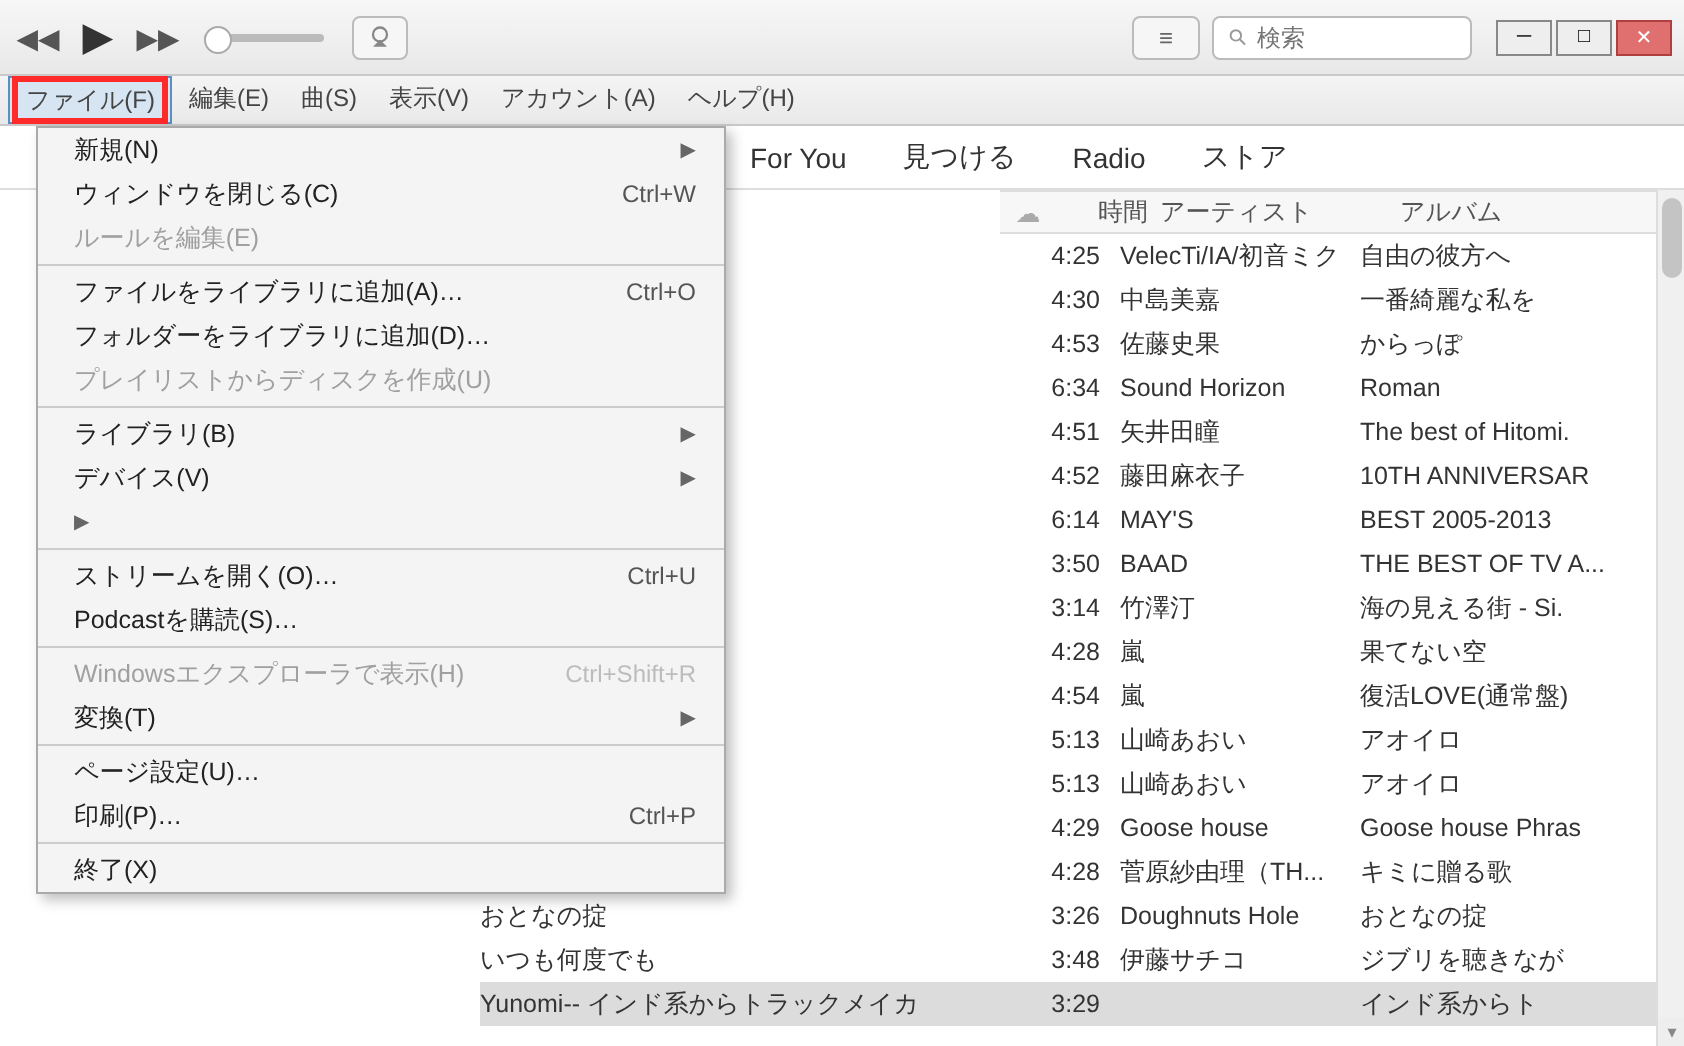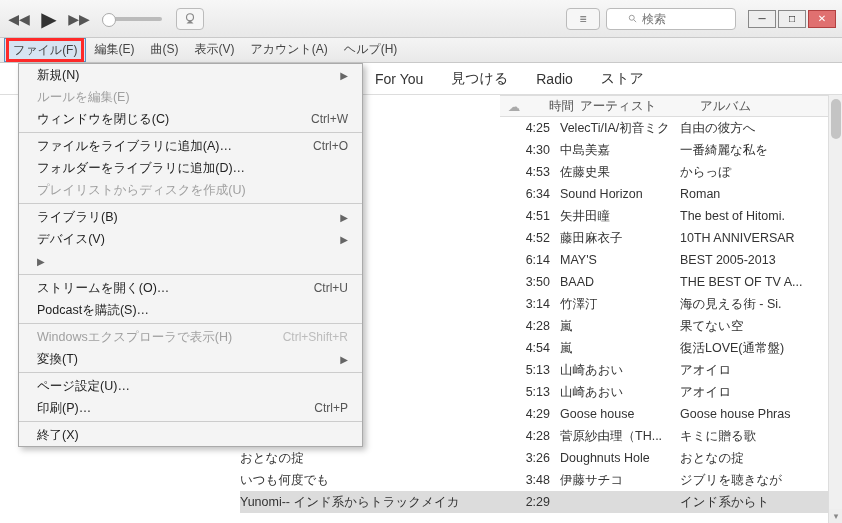--- a/index.html
+++ b/index.html
@@ -10,21 +10,21 @@
   .play-controls { display: flex; align-items: center; gap: 4px; }
   .pc-btn { width: 26px; height: 24px; display:flex; align-items:center; justify-content:center; color:#555; font-size:14px; }
   .pc-btn.play { font-size: 20px; color:#333; }
   .vol { width: 60px; height: 4px; background:#bbb; border-radius:2px; margin:0 6px; position:relative; }
   .vol::after { content:""; position:absolute; left:0; top:-4px; width:12px; height:12px; background:#fff; border:1px solid #aaa; border-radius:50%; }
   .airplay { width:28px; height:22px; border:1px solid #bbb; border-radius:4px; display:flex; align-items:center; justify-content:center; color:#888; font-size:12px; margin-left:4px; background:#f6f6f6; }
   .center-logo { flex:1; display:flex; justify-content:center; }
   .apple { color:#888; font-size:22px; }
   .right-tools { display:flex; align-items:center; gap:6px; }
   .list-btn { width:34px; height:22px; border:1px solid #bbb; border-radius:4px; display:flex; align-items:center; justify-content:center; background:#f6f6f6; color:#666; font-size:12px; }
-  .search { width:130px; height:22px; border:1px solid #bbb; border-radius:4px; background:#fff; display:flex; align-items:center; padding:0 21px; gap:4px; }
+  .search { width:130px; height:22px; border:1px solid #bbb; border-radius:4px; background:#fff; display:flex; align-items:center; padding:0 7px; gap:4px; }
   .search svg { width:12px; height:12px; }
   .search input { border:none; outline:none; font-size:12px; width:100%; color:#888; }
   .win-btns { display:flex; gap:2px; margin-left:6px; }
   .win-btn { width:28px; height:18px; border:1px solid #888; background:#eee; display:flex; align-items:center; justify-content:center; font-size:10px; }
   .win-btn.close { background:#e07070; color:#fff; border-color:#b04040; }
 
   
   .menubar { height: 25px; background: linear-gradient(#f4f4f4,#e9e9e9); border-bottom:1px solid #c9c9c9; display:flex; font-size:12px; padding-left:4px; }
   .menuitem { padding:3px 8px; color:#444; }
   .menuitem.active { background:#d7e4f2; border:1px solid #5a8fbf; }
@@ -222,42 +222,42 @@
       <div class="album">おとなの掟</div>
     </div>
     <div class="track-row">
       <div class="name">いつも何度でも</div>
       <div class="time">3:48</div>
       <div class="artist">伊藤サチコ</div>
       <div class="album">ジブリを聴きなが</div>
     </div>
     <div class="track-row selected">
       <div class="name">Yunomi-- インド系からトラックメイカ</div>
-      <div class="time">2:29</div>
+      <div class="time">3:29</div>
       <div class="artist"></div>
       <div class="album">インド系からト</div>
     </div>
   </div>
 
 <div class="scrollbar">
   <div class="scrollthumb"></div>
   <div class="scrollbtn down">▾</div>
 </div>
 
 <div class="dropdown" id="dropdown">
     <div class="dd-item">
       <span>新規(N)</span>
       <span class="arrow">▶</span>
     </div>
+    <div class="dd-item">
+      <span>ウィンドウを閉じる(C)</span>
+      <span class="dd-shortcut">Ctrl+W</span>
+    </div>
     <div class="dd-item disabled">
       <span>ルールを編集(E)</span>
-    </div>
-    <div class="dd-item">
-      <span>ウィンドウを閉じる(C)</span>
-      <span class="dd-shortcut">Ctrl+W</span>
     </div>
     <div class="dd-sep"></div>
     <div class="dd-item">
       <span>ファイルをライブラリに追加(A)…</span>
       <span class="dd-shortcut">Ctrl+O</span>
     </div>
     <div class="dd-item">
       <span>フォルダーをライブラリに追加(D)…</span>
     </div>
     <div class="dd-item disabled">

